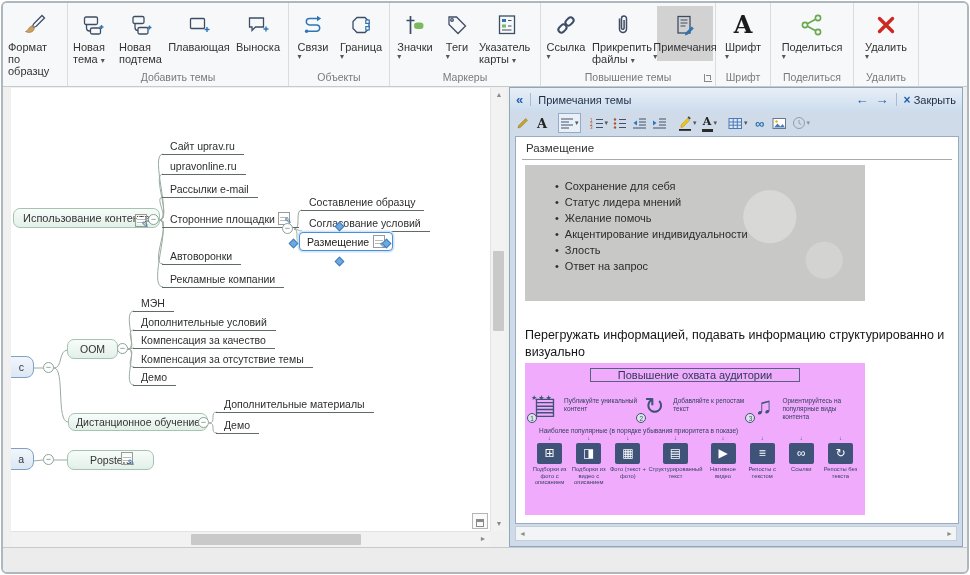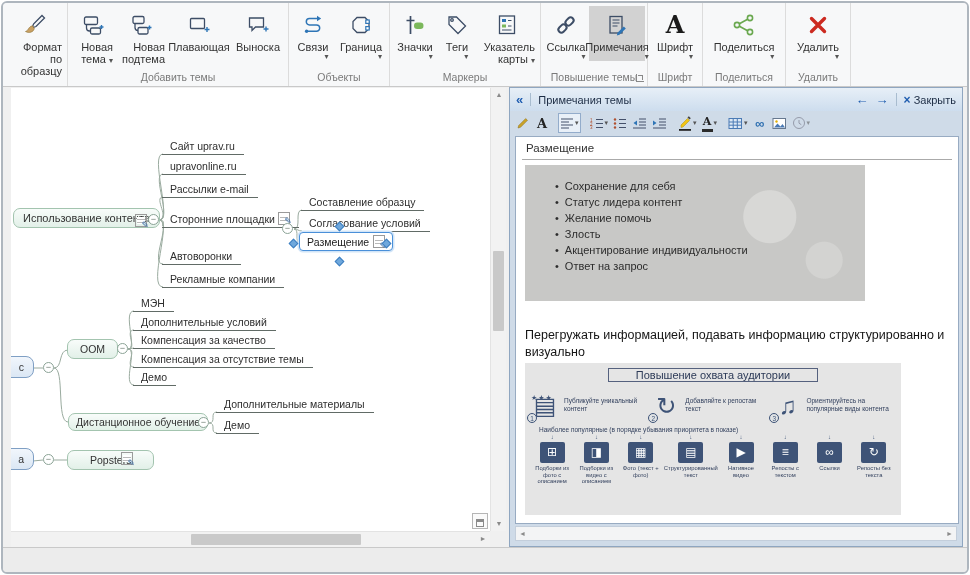--- a/index.html
+++ b/index.html
@@ -7,21 +7,21 @@
   *{box-sizing:border-box;}
   .window{position:absolute;inset:1px;border:2px solid #aeb6be;border-radius:6px;background:#f0f0f0;overflow:hidden;}
 
   
   .ribbon{position:absolute;left:0;right:0;top:0;height:84px;background:#f7f8f9;border-bottom:1px solid #c9c9c9;display:flex;align-items:stretch;}
   .rgroup{display:flex;flex-direction:column;border-right:1px solid #dcdcdc;padding:0 2px;}
   .rbtns{flex:1;display:flex;align-items:flex-start;padding-top:3px;}
   .rbtn{display:flex;flex-direction:column;align-items:center;padding:2px 2px 0;cursor:default;border:1px solid transparent;}
   .rbtn.active{background:#d2d2d2;}
   .ricon{height:32px;display:flex;align-items:center;justify-content:center;}
-  .rlabel{font-size:11px;line-height:12px;text-align:right;color:#333;}
+  .rlabel{font-size:11px;line-height:12px;text-align:left;color:#333;}
   .caret{font-size:8px;color:#555;}
   .caret-below{display:block;line-height:7px;}
   .rgrouplabel{height:16px;text-align:center;font-size:10.5px;color:#7a7a7a;line-height:15px;position:relative;white-space:nowrap;padding:0 4px;}
   .launcher{position:absolute;right:1px;bottom:4px;width:8px;height:8px;border-left:1px solid #888;border-bottom:1px solid #888;}
   .launcher::after{content:"";position:absolute;right:1px;top:1px;width:4px;height:4px;border-right:1px solid #888;border-top:1px solid #888;}
   .serifA{font-family:"DejaVu Serif","Liberation Serif",serif;font-weight:bold;font-size:24px;color:#1b1b1b;line-height:26px;}
 
   
   .canvas{position:absolute;left:8px;top:85px;width:479px;height:443px;background:#fff;overflow:hidden;}
   .maplines{position:absolute;left:0;top:0;}
@@ -74,21 +74,21 @@
   .pcontent{position:absolute;left:5px;top:48px;width:444px;height:388px;background:#fff;border:1px solid #98abc2;overflow:hidden;}
   .nheading{position:absolute;left:10px;top:5px;font-size:11.5px;color:#333;}
   .nhr{position:absolute;left:6px;right:6px;top:22px;border-top:1px solid #aaa;}
   .nimg1{position:absolute;left:9px;top:28px;width:340px;height:136px;
     background:radial-gradient(circle at 72% 38%,#d8d8d6 0 26px,rgba(0,0,0,0) 27px),
                radial-gradient(circle at 88% 70%,#d3d3d1 0 18px,rgba(0,0,0,0) 19px),#c8c8c6;
     padding:13px 0 0 30px;}
   .nb{font-size:11px;color:#2c2c2c;line-height:16px;}
   .nbdot{margin-right:6px;}
   .npara{position:absolute;left:9px;top:190px;width:432px;font-size:12.5px;line-height:17px;color:#151515;}
-  .nimg2{position:absolute;left:9px;top:226px;width:376px;height:152px;background:#e5e5e5;overflow:hidden;}
+  .nimg2{position:absolute;left:9px;top:226px;width:340px;height:152px;background:#f0abfc;overflow:hidden;}
   .ig-title{margin:5px auto 2px;width:210px;border:1px solid #55617e;font-size:11px;padding:0;text-align:center;color:#2c3a57;}
   .ig-steps{display:flex;padding:8px 6px 0;}
   .ig-step{display:flex;width:33.3%;gap:5px;}
   .ig-ico{width:28px;height:28px;position:relative;color:#3e5377;font-size:24px;line-height:28px;text-align:center;flex:none;}
   .ig-stars{position:absolute;top:-8px;left:0;font-size:7px;letter-spacing:1px;color:#3e5377;}
   .ig-num{position:absolute;bottom:-3px;left:-4px;width:10px;height:10px;border:1px solid #3e5377;border-radius:50%;
     font-size:6.5px;line-height:10px;text-align:center;color:#3e5377;background:#e0e3e5;}
   .ig-txt{font-size:6.5px;color:#33415e;line-height:8px;padding-top:5px;}
   .ig-sub{font-size:6.5px;color:#33415e;padding:6px 0 0 14px;}
   .ig-cols{display:flex;padding:1px 5px 0;}
@@ -235,20 +235,28 @@
         <div class="rbtn" style="width:46px">
           <div class="ricon">
             <svg width="24" height="24" viewBox="0 0 24 24" fill="none" stroke="#3d4d66" stroke-width="2">
                 <g transform="rotate(-45 12 12)">
                   <rect x="2.5" y="9" width="9" height="6" rx="3"></rect>
                   <rect x="12.5" y="9" width="9" height="6" rx="3"></rect>
                 </g>
               </svg>
           </div>
           <div class="rlabel"><span>Ссылка</span><span class="caret caret-below">▾</span></div>
+        </div>
+        <div class="rbtn" style="width:68px">
+          <div class="ricon">
+            <svg width="24" height="24" viewBox="0 0 24 24" fill="none" stroke="#3d4d66" stroke-width="1.5">
+                <path d="M8.5 5.5V16a3.5 3.5 0 0 0 7 0V5.5a2.5 2.5 0 0 0-5 0V15a1.3 1.3 0 0 0 2.6 0V7"></path>
+              </svg>
+          </div>
+          <div class="rlabel"><span>Прикрепить файлы</span> <span class="caret">▾</span></div>
         </div>
         <div class="rbtn active" style="width:56px">
           <div class="ricon">
             <svg width="24" height="24" viewBox="0 0 24 24" fill="none" stroke="#3d4d66" stroke-width="1.3">
                 <rect x="5" y="3.5" width="12" height="16.5"></rect>
                 <path d="M7.5 7h7M7.5 10h7M7.5 13h5" stroke-width="1"></path>
                 <path d="M12.5 19.8l6.3-6.3 2 2-6.3 6.3-2.7.7z" fill="#2e75b6" stroke="none"></path>
               </svg>
           </div>
           <div class="rlabel"><span>Примечания</span><span class="caret caret-below">▾</span></div>
@@ -492,24 +500,24 @@
           <span class="tcaret">▾</span>
         </span>
     </div>
 
     <div class="pcontent">
       <div class="nheading">Размещение</div>
       <div class="nhr"></div>
 
       <div class="nimg1">
         <div class="nb"><span class="nbdot">•</span><span>Сохранение для себя</span></div>
-        <div class="nb"><span class="nbdot">•</span><span>Статус лидера контент</span></div>
+        <div class="nb"><span class="nbdot">•</span><span>Статус лидера мнений</span></div>
         <div class="nb"><span class="nbdot">•</span><span>Желание помочь</span></div>
+        <div class="nb"><span class="nbdot">•</span><span>Акцентирование индивидуальности</span></div>
         <div class="nb"><span class="nbdot">•</span><span>Злость</span></div>
-        <div class="nb"><span class="nbdot">•</span><span>Акцентирование индивидуальности</span></div>
         <div class="nb"><span class="nbdot">•</span><span>Ответ на запрос</span></div>
       </div>
 
       <div class="npara">Перегружать информацией, подавать информацию структурированно и визуально</div>
 
       <div class="nimg2">
         <div class="ig-title">Повышение охвата аудитории</div>
         <div class="ig-steps">
           <div class="ig-step">
             <span class="ig-ico"><span class="ig-stars">★★★</span><span>▤</span><span class="ig-num">1</span></span>

